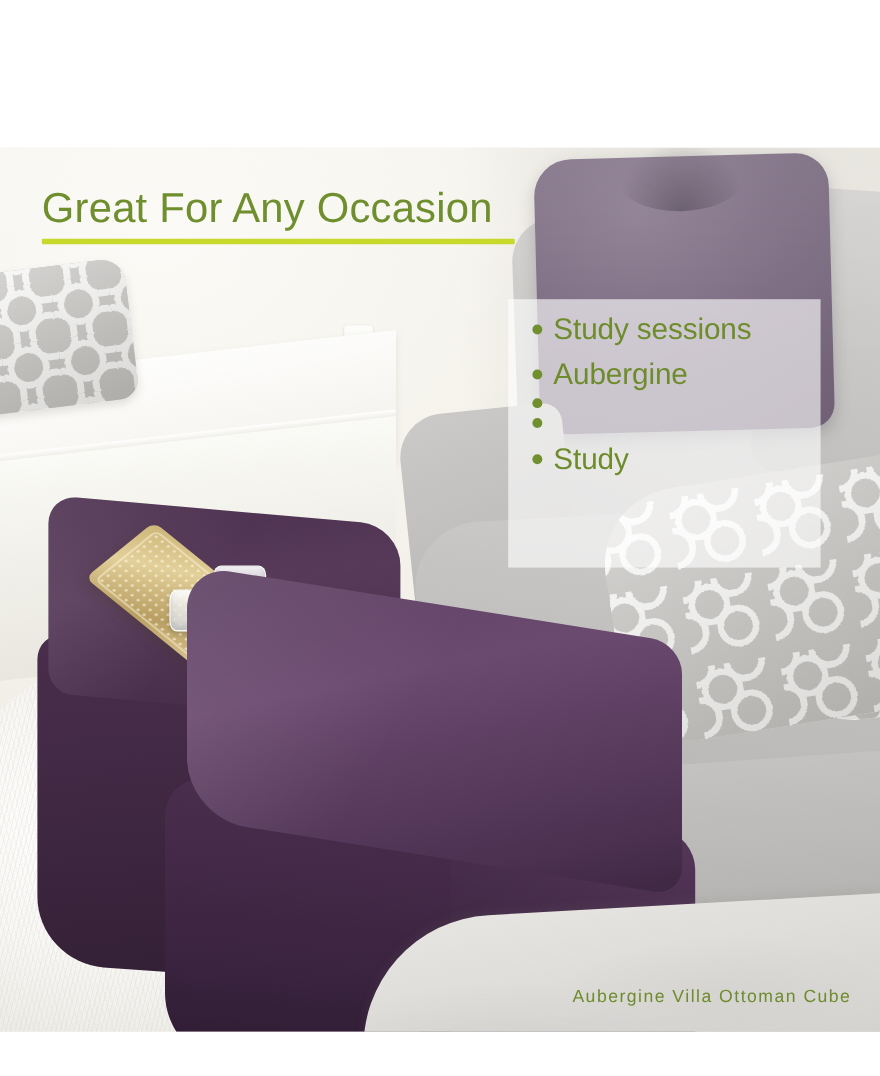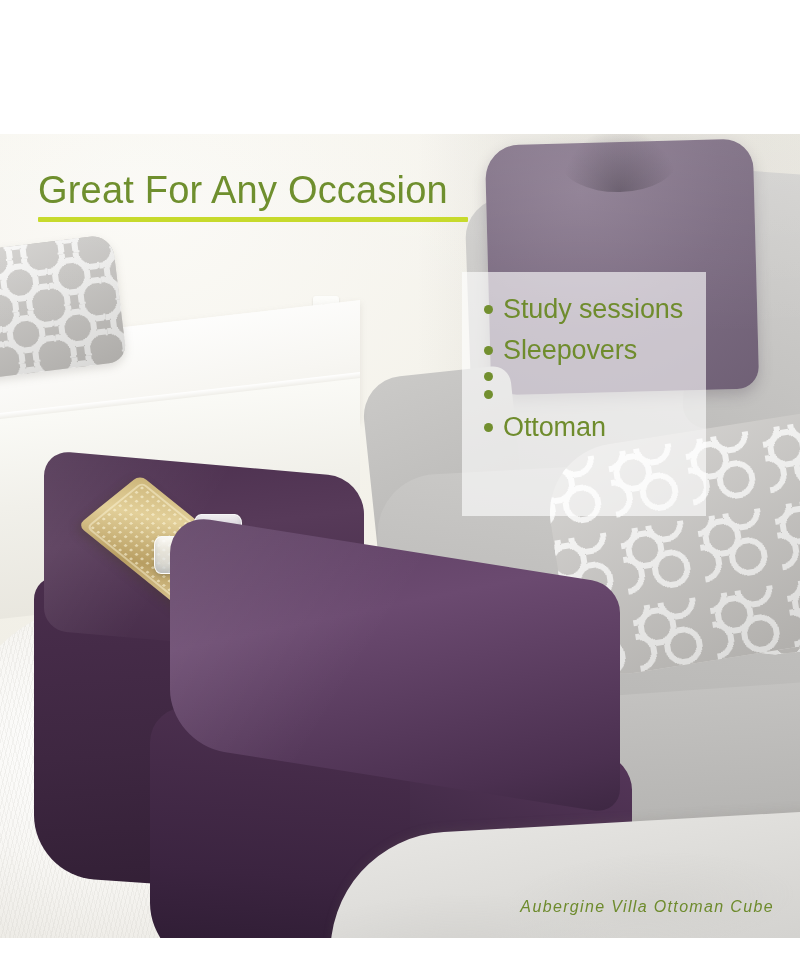--- a/index.html
+++ b/index.html
@@ -384,26 +384,26 @@
     width: 430px;
     height: 5px;
     background: #c7da2c;
     border-radius: 1px;
   }
 
   .bullet-panel {
     position: absolute;
     left: 462px;
     top: 224px;
-    width: 244px;
+    width: 284px;
     height: 244px;
     background: rgba(255,255,255,0.62);
     z-index: 40;
     box-sizing: border-box;
-    padding: 22px 10px 10px 22px;
+    padding: 12px 10px 10px 22px;
   }
   .bullet-list {
     list-style: none;
     margin: 0;
     padding: 0;
   }
   .bullet-item {
     display: flex;
     align-items: baseline;
     gap: 10px;
@@ -430,21 +430,20 @@
   .caption {
     position: absolute;
     right: 26px;
     bottom: 110px;
     z-index: 40;
     font-family: "Liberation Sans", sans-serif;
     font-size: 16px;
     letter-spacing: 1.35px;
     color: #6e8b2d;
     white-space: nowrap;
-    font-style: italic;
   }
 
   
   .bottom-band {
     position: absolute;
     left: 0; top: 890px;
     width: 800px; height: 88px;
     background: #ffffff;
     z-index: 50;
   }
@@ -533,31 +532,31 @@
   </div>
 
   <div class="bullet-panel">
     <ul class="bullet-list">
       <li class="bullet-item">
         <span class="bullet-dot"></span>
         <span class="bullet-label">Study sessions</span>
       </li>
       <li class="bullet-item">
         <span class="bullet-dot"></span>
-        <span class="bullet-label">Sleepovers</span>
+        <span class="bullet-label">Aubergine</span>
       </li>
       <li class="bullet-item">
         <span class="bullet-dot"></span>
       </li>
       <li class="bullet-item">
         <span class="bullet-dot"></span>
       </li>
       <li class="bullet-item">
         <span class="bullet-dot"></span>
-        <span class="bullet-label">Ottoman</span>
+        <span class="bullet-label">Study</span>
       </li>
     </ul>
   </div>
 
   <div class="caption">Aubergine Villa Ottoman Cube</div>
 
   <div class="top-band"></div>
   <div class="bottom-band"></div>
 
 </div>

